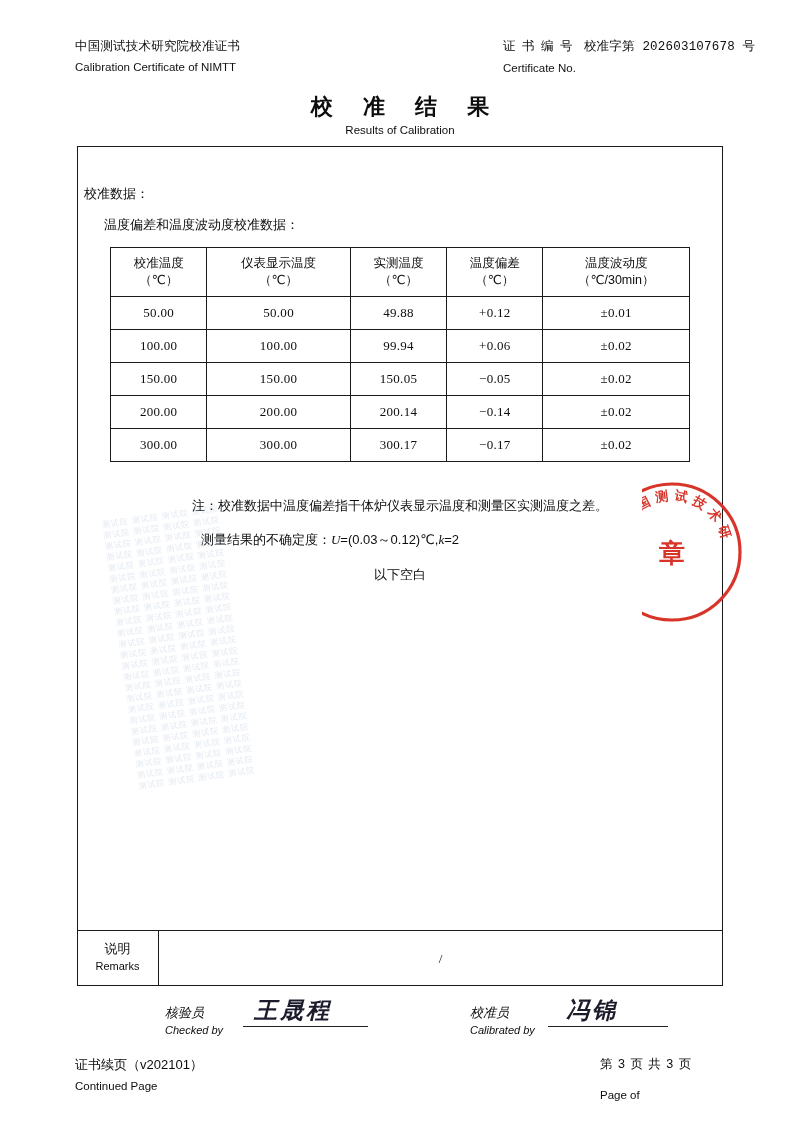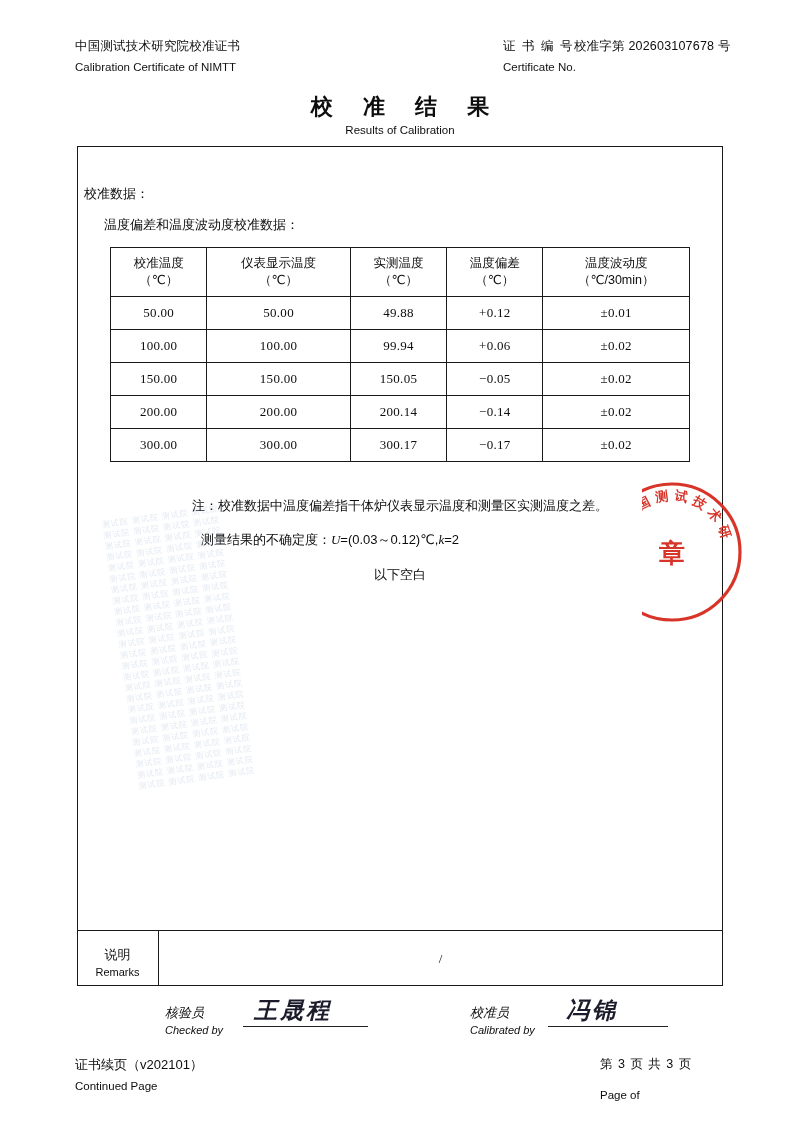--- a/index.html
+++ b/index.html
@@ -49,21 +49,23 @@
     font-size: 11.5px;
     font-family: "Liberation Sans", "DejaVu Sans", sans-serif;
     line-height: 16px;
     margin-top: 5px;
     color: #111;
   }
   .certno-label {
     letter-spacing: 1.5px;
   }
   .certno-value {
+    margin-left: 10px;
     letter-spacing: 0.2px;
+    font-family: Liberation Mono, monospace;
   }
 
   
   .title-cn {
     position: absolute;
     top: 92px;
     left: 0;
     width: 800px;
     text-align: center;
     font-size: 22px;
@@ -209,21 +211,21 @@
   .remarks-cell {
     position: absolute;
     left: 0; top: 0;
     width: 82px;
     height: 55px;
     border-right: 1px solid #1a1a1a;
     box-sizing: border-box;
     text-align: center;
     font-family: "Liberation Sans", "DejaVu Sans", sans-serif;
   }
-  .remarks-cell .cn { font-size: 13px; margin-top: 15px; }
+  .remarks-cell .cn { font-size: 13px; margin-top: 9px; }
   .remarks-cell .en { font-size: 11px; margin-top: 2px; }
   .remarks-value {
     position: absolute;
     left: 82px; top: 0;
     width: 563px; height: 55px;
     line-height: 55px;
     text-align: center;
     font-size: 13px;
     font-family: "Liberation Serif", serif;
   }

